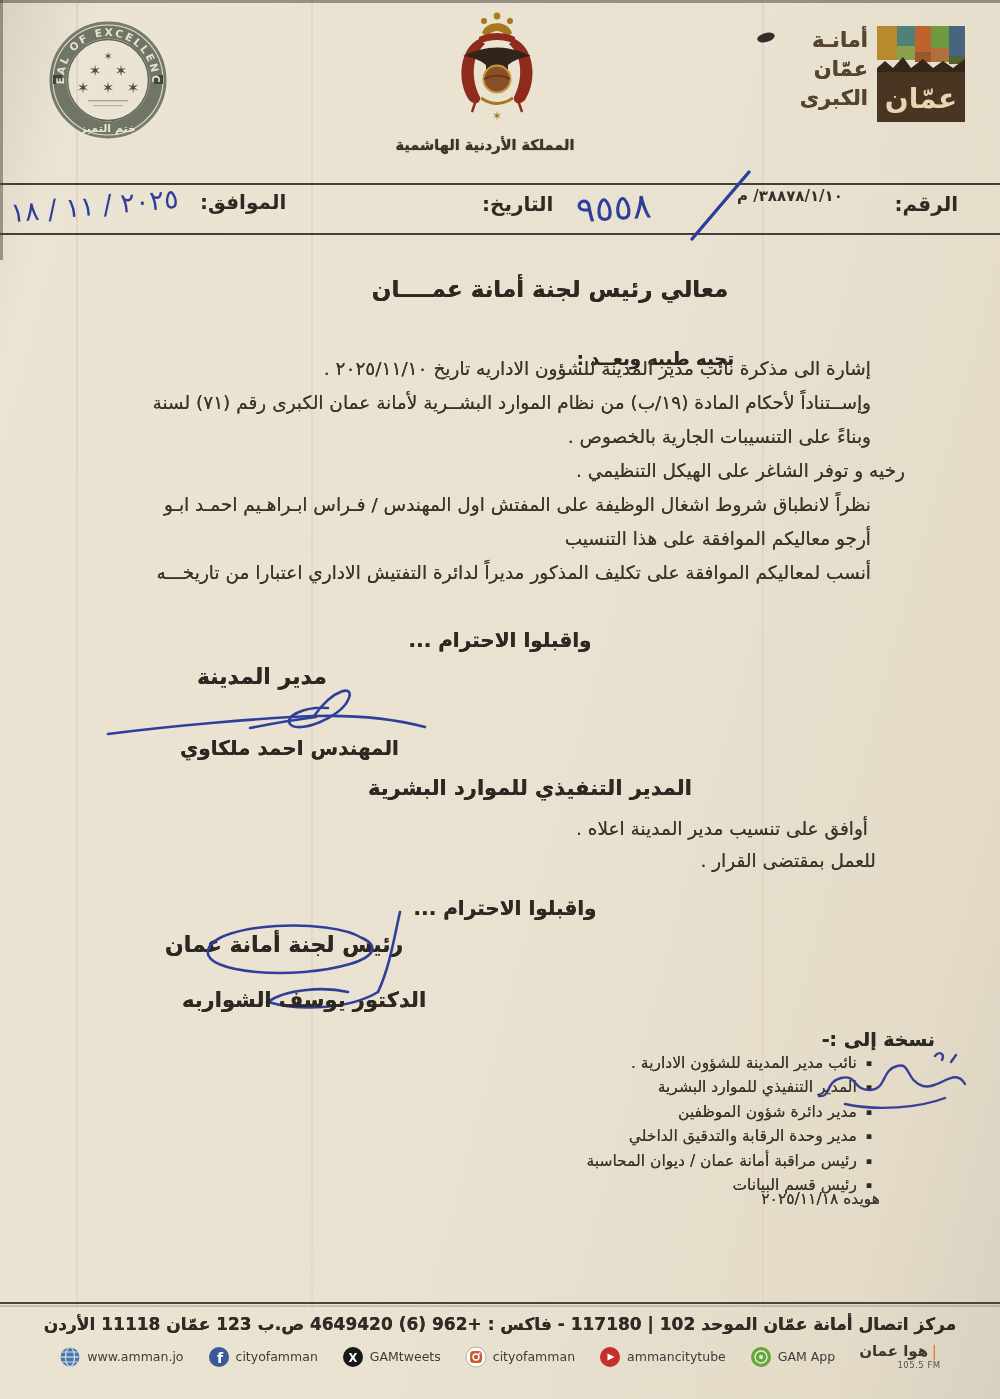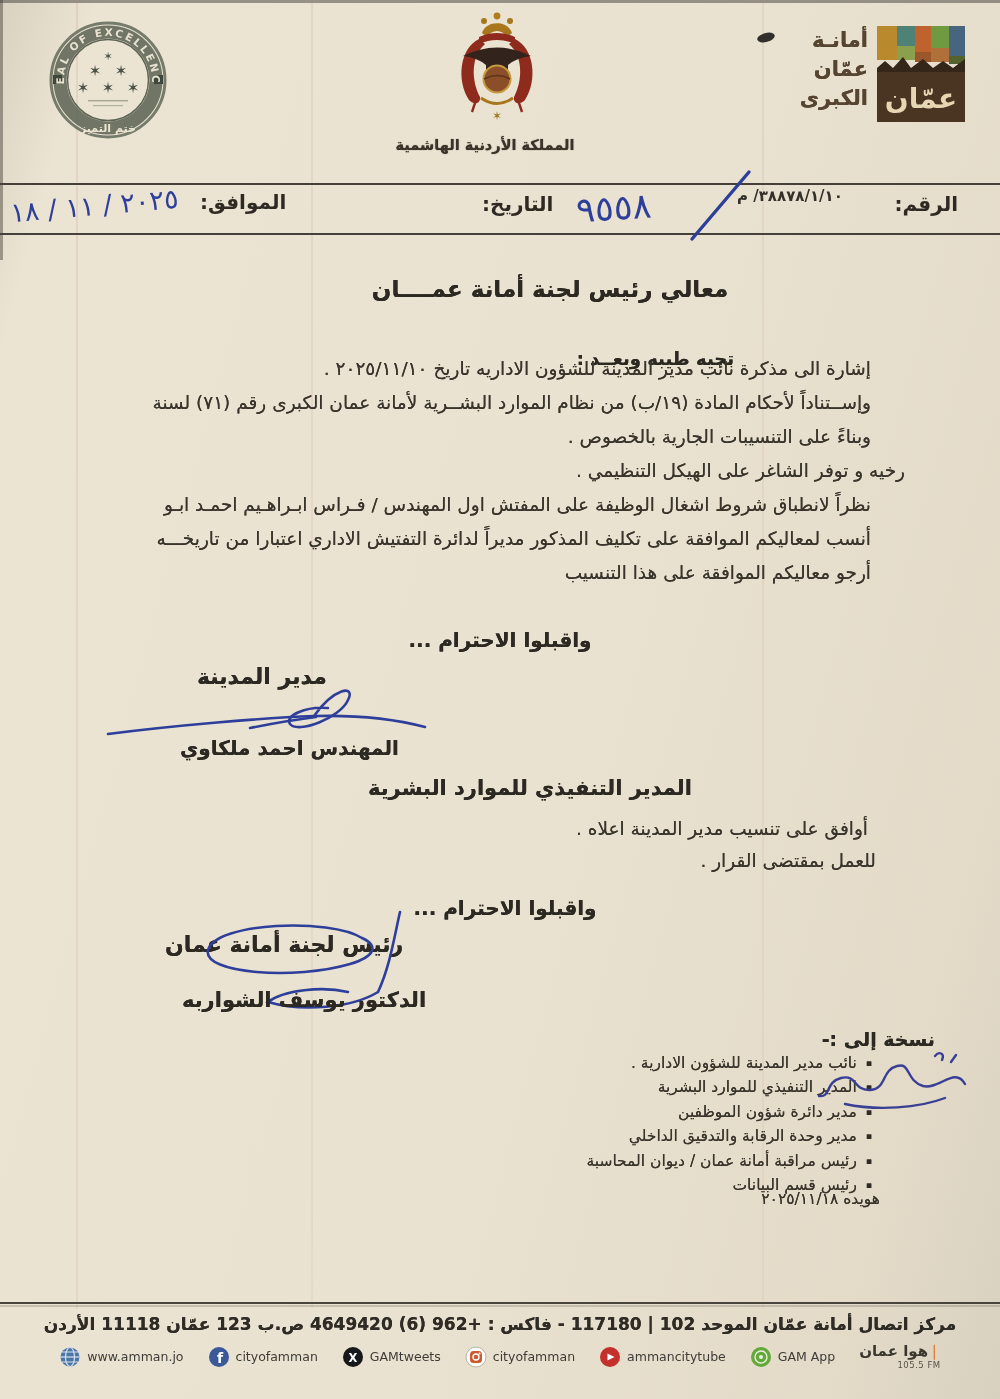--- a/index.html
+++ b/index.html
@@ -143,22 +143,22 @@
 
   <div class="abs h-bold" style="left:300px;top:276px;width:500px;text-align:center;font-size:23px;" dir="rtl">معالي رئيس لجنة أمانة عمــــان</div>
   <div class="abs h-bold" style="right:266px;top:320px;font-size:18px;margin-top:28px;" dir="rtl">تحيه طيبه وبعــد :</div>
 
   <div class="bodyblock">
     <div class="ln">إشارة الى مذكرة نائب مدير المدينة للشؤون الاداريه تاريخ ٢٠٢٥/١١/١٠ .</div>
     <div class="ln">وإســتناداً لأحكام المادة ⁦(١٩/ب)⁩ من نظام الموارد البشــرية لأمانة عمان الكبرى رقم (٧١) لسنة</div>
     <div class="ln">وبناءً على التنسيبات الجارية بالخصوص .</div>
     <div class="ln noind">رخيه و توفر الشاغر على الهيكل التنظيمي .</div>
     <div class="ln">نظراً لانطباق شروط اشغال الوظيفة على المفتش اول المهندس / فـراس ابـراهـيم احمـد ابـو</div>
+    <div class="ln">أرجو معاليكم الموافقة على هذا التنسيب</div>
     <div class="ln">أنسب لمعاليكم الموافقة على تكليف المذكور مديراً لدائرة التفتيش الاداري اعتبارا من تاريخـــه</div>
-    <div class="ln">أرجو معاليكم الموافقة على هذا التنسيب</div>
   </div>
 
   <div class="abs h-bold" style="left:300px;top:628px;width:400px;text-align:center;font-size:20px;" dir="rtl">واقبلوا الاحترام ...</div>
 
   <div class="abs h-bold" style="left:197px;top:664px;font-size:22px;" dir="rtl">مدير المدينة</div>
   <div class="abs" style="left:100px;top:678px;">
     <svg width="340" height="80" viewBox="0 0 340 80">
       <g stroke="#2e3f9b" stroke-width="2.6" fill="none" stroke-linecap="round">
         <path d="M8,56 C70,48 160,40 215,38 C255,37 295,41 325,49"></path>
         <path d="M214,38 C234,10 256,6 248,22 C240,40 198,56 190,46 C184,38 206,28 228,30"></path>

